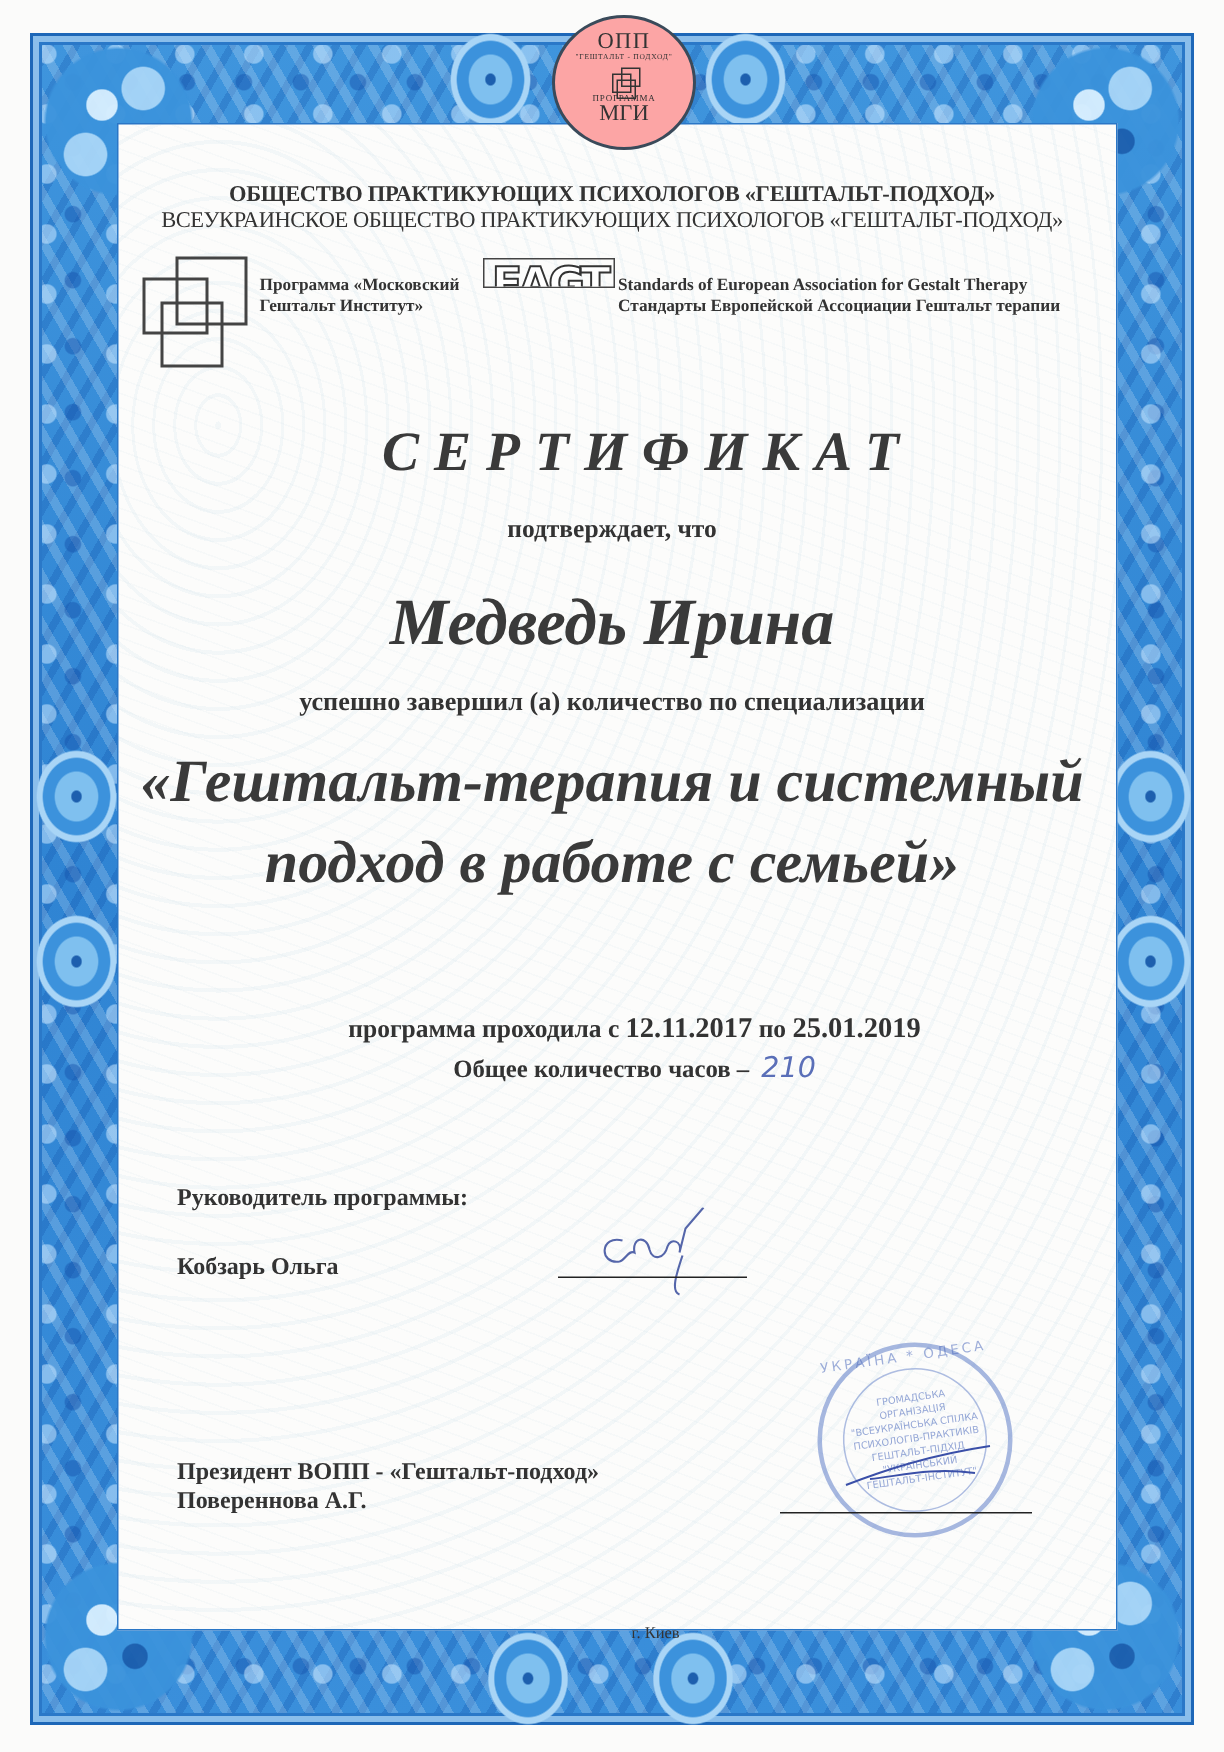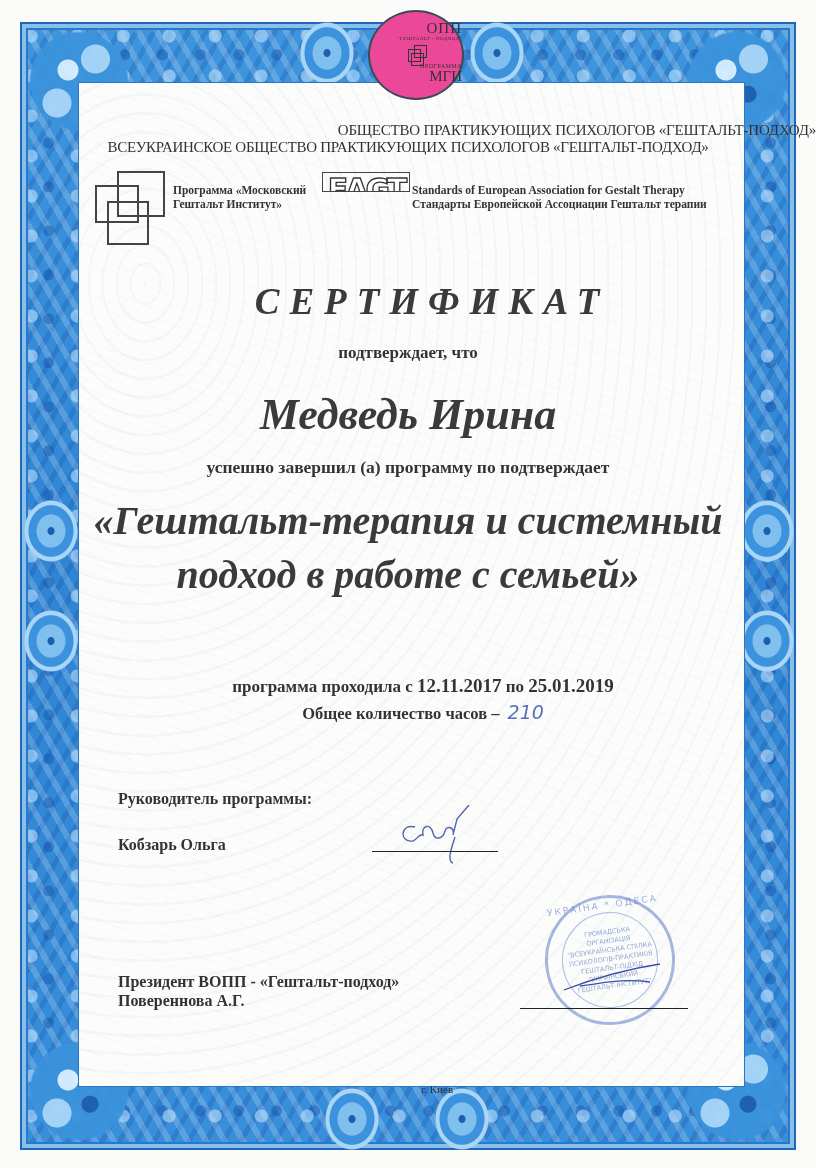--- a/index.html
+++ b/index.html
@@ -47,32 +47,32 @@
     background:
       repeating-radial-gradient(ellipse at 10% 20%, rgba(160,200,220,0.10) 0 2px, transparent 2px 14px),
       repeating-linear-gradient(20deg, rgba(170,200,215,0.07) 0 1px, transparent 1px 9px),
       #fcfcfb;
     border: 1px solid #2a76c6;
     box-sizing: border-box;
   }
   
   .top-logo {
     position: absolute; left: 368px; top: 10px; width: 96px; height: 90px;
-    border-radius: 50%; background: #ec4899; border: 2px solid #3a4a5a;
-    box-sizing: border-box; text-align: right; z-index: 5;
+    border-radius: 50%; background: #fca5a5; border: 2px solid #3a4a5a;
+    box-sizing: border-box; text-align: center; z-index: 5;
   }
   .top-logo .l1 { font-size: 15px; margin-top: 8px; letter-spacing: 1px; color: #333; }
   .top-logo .l2 { font-size: 5px; letter-spacing: 0.5px; color: #333; margin-top: -1px; }
   .top-logo .l3 { font-size: 6px; letter-spacing: 0.5px; color: #333; margin-top: 22px; }
   .top-logo .l4 { font-size: 15px; color: #333; margin-top: -1px; }
   .mini-squares { position: absolute; left: 38px; top: 33px; width: 20px; height: 22px; }
   .mini-squares span { position: absolute; border: 1.4px solid #333; box-sizing: border-box; }
   
   .center { position: absolute; left: 0; width: 816px; text-align: center; }
-  .org1 { top: 122px; font-size: 15px; font-weight: normal; letter-spacing: -0.2px; color: #333; text-align: right; }
+  .org1 { top: 122px; font-size: 15px; font-weight: bold; letter-spacing: -0.2px; color: #333; }
   .org2 { top: 139px; font-size: 15px; font-weight: normal; letter-spacing: -0.3px; color: #333; }
   .logo-squares { position: absolute; left: 95px; top: 171px; width: 72px; height: 76px; }
   .logo-squares span { position: absolute; border: 2.4px solid #444; box-sizing: border-box; }
   .mgi-text { position: absolute; left: 173px; top: 183px; font-size: 11.5px; font-weight: bold; line-height: 14px; color: #333; }
   .eagt-logo {
     position: absolute; left: 322px; top: 172px; width: 88px; height: 20px;
     border: 1.4px solid #444; box-sizing: border-box;
     font-family: "DejaVu Sans", sans-serif; font-size: 30px; font-weight: bold;
     color: #fff; -webkit-text-stroke: 1.3px #333; letter-spacing: -3px;
     line-height: 34px; text-align: center; overflow: hidden;
@@ -160,21 +160,21 @@
 </div>
 <div class="eagt-logo">EAGT</div>
 <div class="eagt-text">
   <div>Standards of  European Association for Gestalt Therapy</div>
   <div>Стандарты Европейской Ассоциации Гештальт терапии</div>
 </div>
 
 <div class="center title">СЕРТИФИКАТ</div>
 <div class="center confirms">подтверждает, что</div>
 <div class="center recipient">Медведь Ирина</div>
-<div class="center completed">успешно завершил (а) программу по подтверждает</div>
+<div class="center completed">успешно завершил (а) количество по специализации</div>
 <div class="center program-name">«Гештальт-терапия и системный подход в работе с семьей»</div>
 
 <div class="center dates">
   <span>программа проходила с</span>
   <span class="big">12.11.2017</span>
   <span>по</span>
   <span class="big">25.01.2019</span>
 </div>
 <div class="center hours">
   <span>Общее количество часов –</span>

